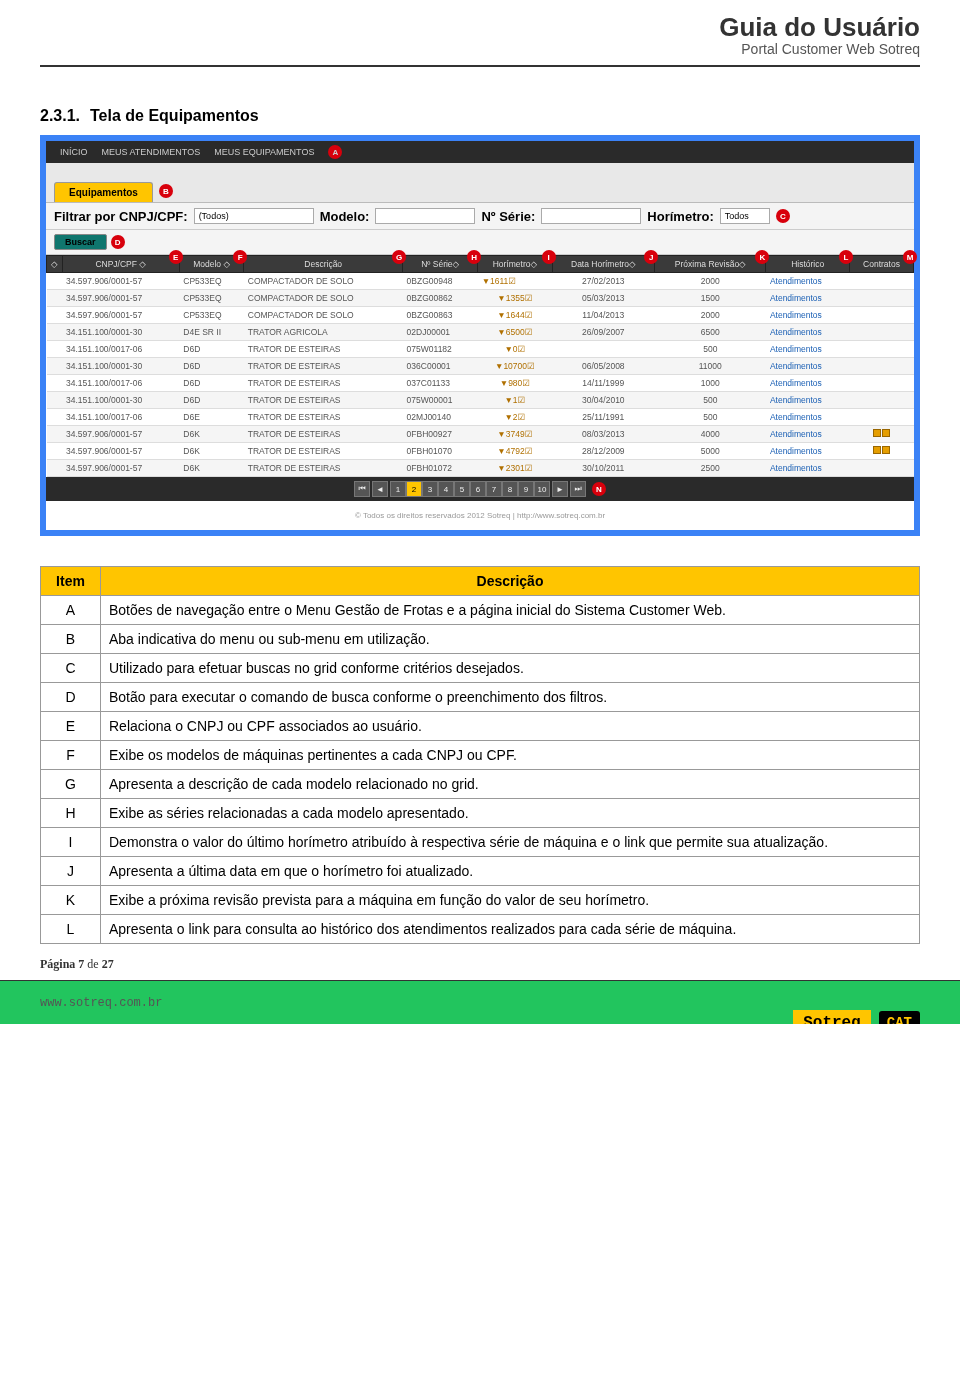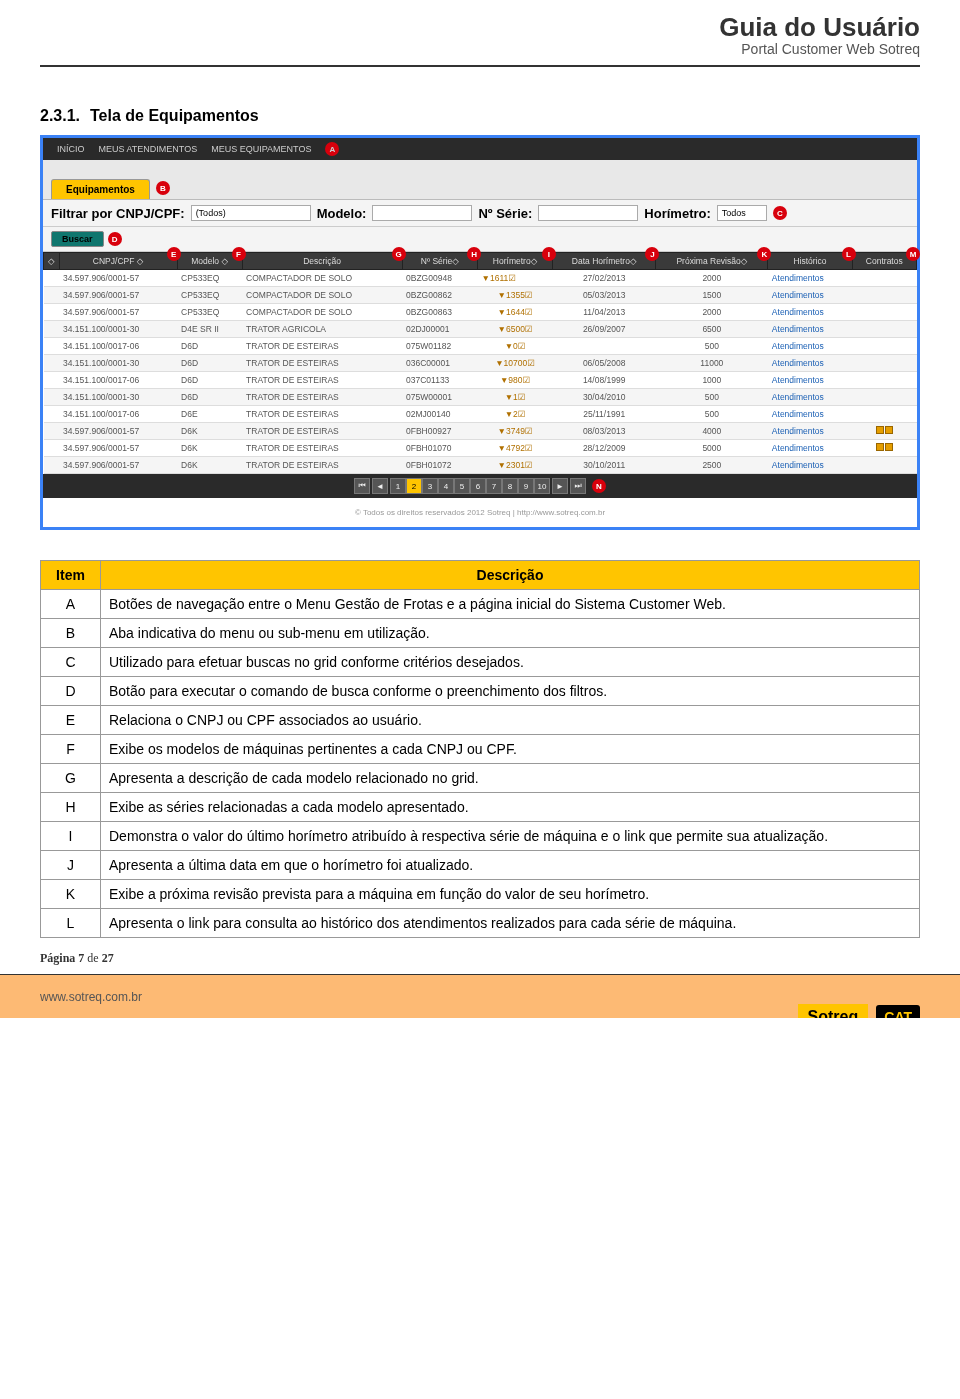--- a/index.html
+++ b/index.html
@@ -10,21 +10,21 @@
   .header-titles { text-align: right; }
   .header-main { font-size: 26px; font-weight: bold; color: #333; }
   .header-sub { font-size: 14px; color: #555; margin-top: -2px; }
   .header-rule { border: none; border-top: 2px solid #333; margin: 4px 40px 20px; }
   
   .content { padding: 0 40px; }
   
   .sec-num { font-weight: bold; margin-top: 20px; }
   
   
-  .screenshot { border: 3px solid #3b82f6; margin: 10px 0 30px; font-size: 9px; background: #fff; position: relative; }
+  .screenshot { border: 6px solid #3b82f6; margin: 10px 0 30px; font-size: 9px; background: #fff; position: relative; }
   .ss-topbar { background: #2a2a2a; color: #eee; height: 22px; display: flex; align-items: center; gap: 14px; padding: 0 14px; font-size: 9px; }
   .ss-topbar span { color: #ccc; }
   .badge { background: #d8000c; color: #fff; width: 14px; height: 14px; border-radius: 50%; display: inline-flex; align-items: center; justify-content: center; font-size: 8px; font-weight: bold; }
   
   .ss-tab-row { background: #e8e8e8; height: 40px; display: flex; align-items: flex-end; padding: 0 8px; border-bottom: 1px solid #bbb; }
   .ss-tab { background: #ffc500; padding: 4px 14px; border: 1px solid #999; border-bottom: none; border-radius: 3px 3px 0 0; font-weight: bold; font-size: 10px; }
   
   .ss-filter { background: #f4f4f4; border-bottom: 1px solid #ccc; padding: 5px 8px; display: flex; align-items: center; gap: 6px; flex-wrap: wrap; }
   .ss-filter label { font-size: 13px; font-weight: bold; }
   .ss-filter .fld { border: 1px solid #aaa; background: #fff; height: 16px; padding: 0 4px; font-size: 9px; display: inline-flex; align-items: center; }
@@ -54,21 +54,21 @@
   
   .desc-table { width: 100%; border-collapse: collapse; margin-top: 20px; font-size: 14px; }
   .desc-table thead th { background: #ffc500; color: #000; padding: 6px 8px; border: 1px solid #999; }
   .desc-table thead th:first-child { width: 60px; text-align: center; }
   .desc-table td { border: 1px solid #999; padding: 6px 8px; text-align: justify; vertical-align: top; }
   .desc-table td.k { text-align: center; }
   
   .page-num { position: absolute; left: 40px; bottom: 52px; font-size: 12px; font-family: "Times New Roman", serif; color: #333; }
   .page-num span:first-child { font-weight: bold; }
   
-  .doc-footer { position: absolute; bottom: 0; left: 0; right: 0; height: 44px; border-top: 1px solid #333; display: flex; justify-content: space-between; align-items: center; padding: 0 40px; background: #fdba74; }
+  .doc-footer { position: absolute; bottom: 0; left: 0; right: 0; height: 44px; border-top: 1px solid #333; display: flex; justify-content: space-between; align-items: center; padding: 0 40px; background: #22c55e; font-family: Liberation Mono, monospace; }
   .footer-link { color: #555; font-size: 12px; }
   .footer-logos { display: flex; gap: 8px; align-items: center; margin-top: 40px; }
   .logo-sotreq { background: #ffc500; color: #000; padding: 4px 10px; font-weight: bold; font-size: 16px; }
   .logo-cat { background: #000; color: #ffc500; padding: 4px 8px; font-weight: bold; font-size: 14px; border-radius: 3px; }
   
   .mini-icon { display: inline-block; width: 8px; height: 8px; background: #e59e00; border: 1px solid #996600; margin-left: 1px; }
 </style>
 </head>
 <body>
 
@@ -200,21 +200,21 @@
     <td class="link">Atendimentos</td>
     <td style="text-align:center;"></td>
           </tr>
           <tr>
     <td></td>
     <td>34.151.100/0017-06</td>
     <td>D6D</td>
     <td>TRATOR DE ESTEIRAS</td>
     <td>037C01133</td>
     <td class="hor" style="text-align:center;">▼980☑</td>
-    <td style="text-align:center;">14/08/1999</td>
+    <td style="text-align:center;">14/11/1999</td>
     <td style="text-align:center;">1000</td>
     <td class="link">Atendimentos</td>
     <td style="text-align:center;"></td>
           </tr>
           <tr>
     <td></td>
     <td>34.151.100/0001-30</td>
     <td>D6D</td>
     <td>TRATOR DE ESTEIRAS</td>
     <td>075W00001</td>

